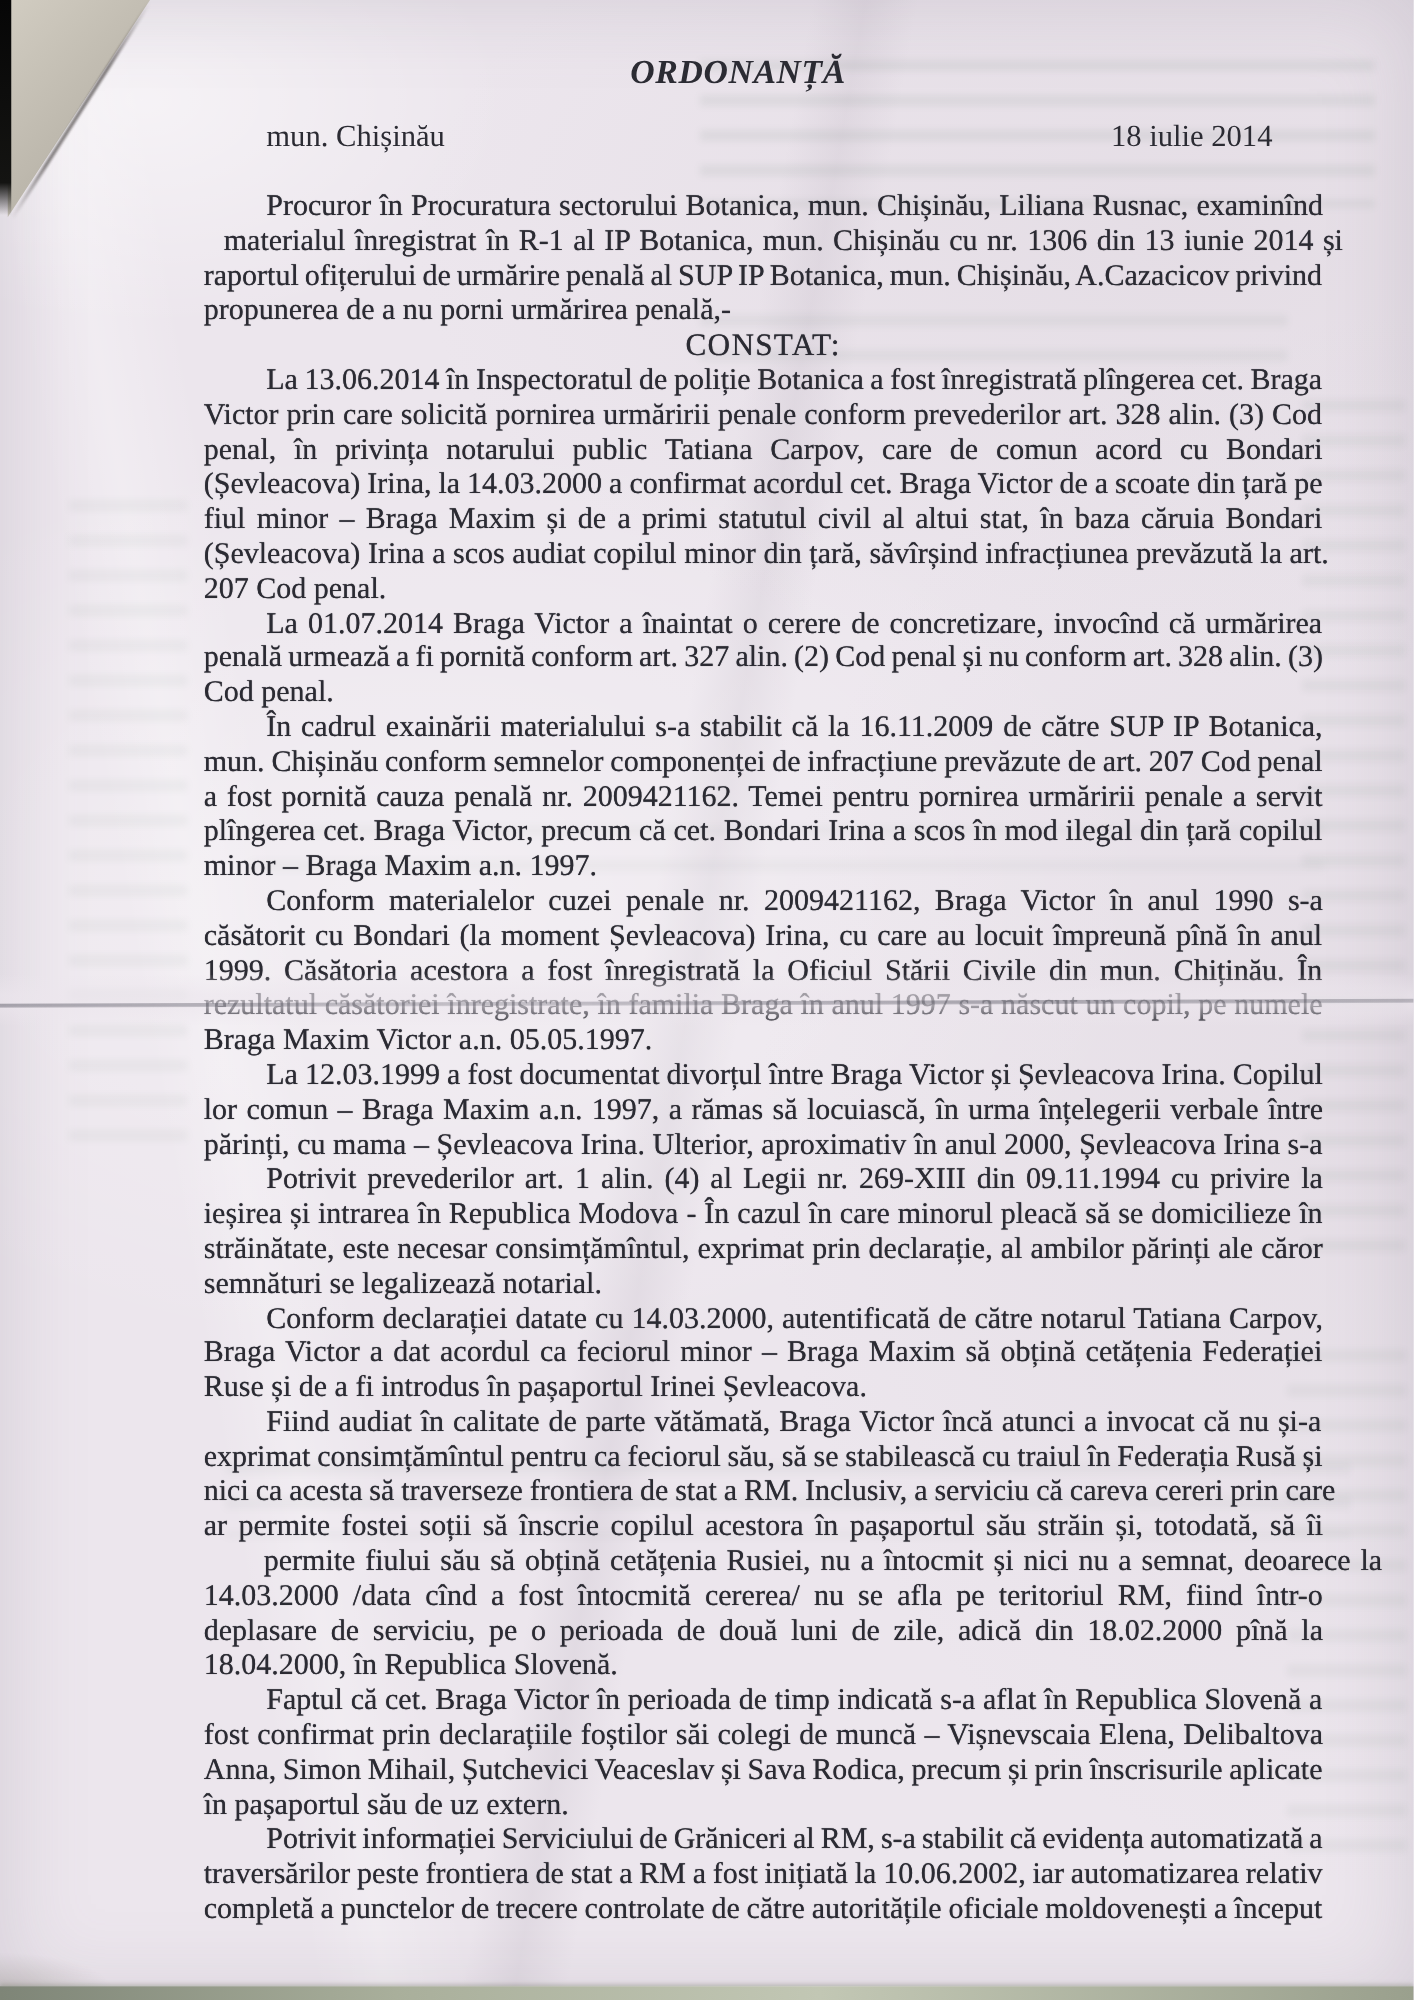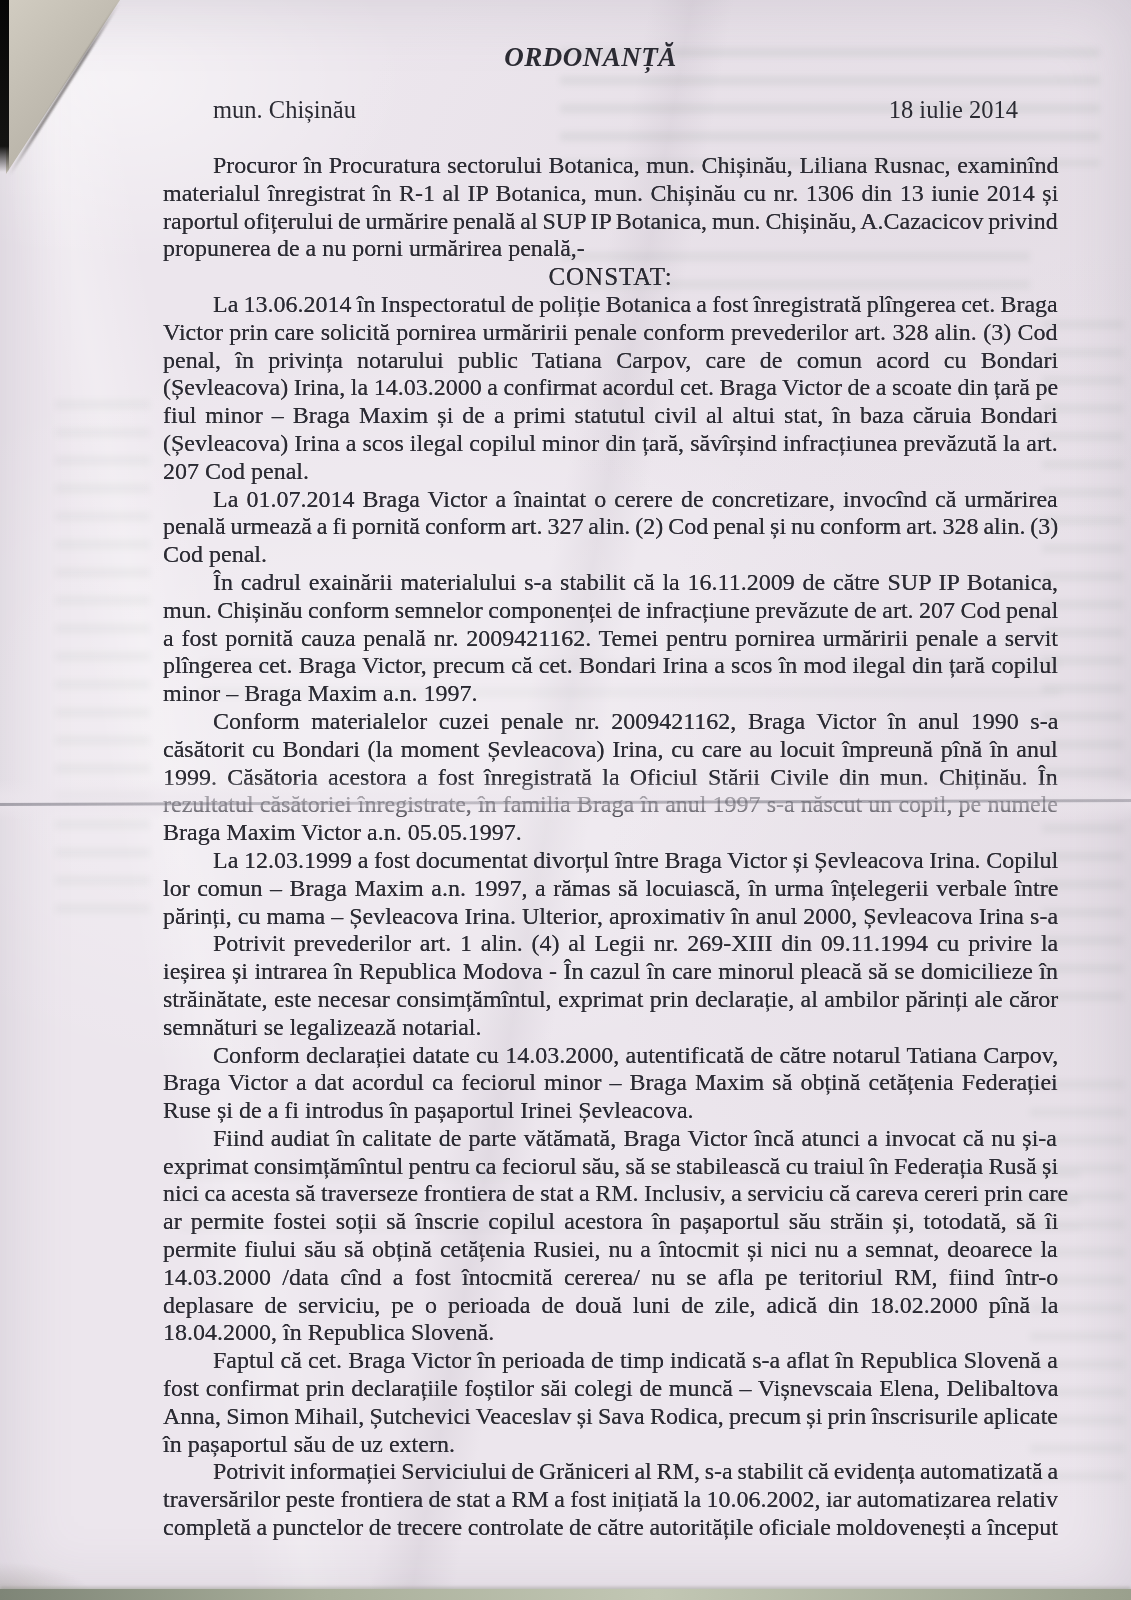--- a/index.html
+++ b/index.html
@@ -83,30 +83,30 @@
 
   <div class="title">ORDONANȚĂ</div>
 
   <div class="placedate">
     <span class="place">mun. Chișinău</span>
     <span class="date">18 iulie 2014</span>
   </div>
 
   <div class="body">
       <div class="tl ind"><span style="word-spacing: 0.555556px;">Procuror în Procuratura sectorului Botanica, mun. Chișinău, Liliana Rusnac, examinînd</span></div>
-      <div class="tl"><span style="word-spacing: 1.5625px;">materialul înregistrat în R-1 al IP Botanica, mun. Chișinău cu nr. 1306 din 13 iunie 2014 și</span></div>
+      <div class="tl"><span style="word-spacing: 1.5625px; margin-left: 16px;">materialul înregistrat în R-1 al IP Botanica, mun. Chișinău cu nr. 1306 din 13 iunie 2014 și</span></div>
       <div class="tl"><span style="word-spacing: -1.16667px;">raportul ofițerului de urmărire penală al SUP IP Botanica, mun. Chișinău, A.Cazacicov privind</span></div>
       <div class="tl"><span>propunerea de a nu porni urmărirea penală,-</span></div>
       <div class="tl center"><span>CONSTAT:</span></div>
       <div class="tl ind"><span style="word-spacing: -0.75px;">La 13.06.2014 în Inspectoratul de poliție Botanica a fost înregistrată plîngerea cet. Braga</span></div>
       <div class="tl"><span style="word-spacing: 0.384615px;">Victor prin care solicită pornirea urmăririi penale conform prevederilor art. 328 alin. (3) Cod</span></div>
       <div class="tl"><span style="word-spacing: 8.25px;">penal, în privința notarului public Tatiana Carpov, care de comun acord cu Bondari</span></div>
       <div class="tl"><span style="word-spacing: -0.4px; text-align: right;">(Șevleacova) Irina, la 14.03.2000 a confirmat acordul cet. Braga Victor de a scoate din țară pe</span></div>
       <div class="tl"><span style="word-spacing: 3px;">fiul minor – Braga Maxim și de a primi statutul civil al altui stat, în baza căruia Bondari</span></div>
-      <div class="tl"><span style="word-spacing: 0.0769231px;">(Șevleacova) Irina a scos ilegal copilul minor din țară, săvîrșind infracțiunea prevăzută la art.</span></div>
+      <div class="tl"><span style="word-spacing: 0.0769231px;">(Șevleacova) Irina a scos audiat copilul minor din țară, săvîrșind infracțiunea prevăzută la art.</span></div>
       <div class="tl"><span>207 Cod penal.</span></div>
       <div class="tl ind"><span style="word-spacing: 2.08333px;">La 01.07.2014 Braga Victor a înaintat o cerere de concretizare, invocînd că urmărirea</span></div>
       <div class="tl"><span style="word-spacing: -1.05556px;">penală urmează a fi pornită conform art. 327 alin. (2) Cod penal și nu conform art. 328 alin. (3)</span></div>
       <div class="tl"><span>Cod penal.</span></div>
       <div class="tl ind"><span style="word-spacing: 1.84615px;">În cadrul exainării materialului s-a stabilit că la 16.11.2009 de către SUP IP Botanica,</span></div>
       <div class="tl"><span style="word-spacing: -0.5px;">mun. Chișinău conform semnelor componenței de infracțiune prevăzute de art. 207 Cod penal</span></div>
       <div class="tl"><span style="word-spacing: 1.76923px;">a fost pornită cauza penală nr. 2009421162. Temei pentru pornirea urmăririi penale a servit</span></div>
       <div class="tl"><span style="word-spacing: 0.25px;">plîngerea cet. Braga Victor, precum că cet. Bondari Irina a scos în mod ilegal din țară copilul</span></div>
       <div class="tl"><span>minor – Braga Maxim a.n. 1997.</span></div>
       <div class="tl ind"><span style="word-spacing: 5.54545px;">Conform materialelor cuzei penale nr. 2009421162, Braga Victor în anul 1990 s-a</span></div>
@@ -121,21 +121,21 @@
       <div class="tl"><span style="word-spacing: 0.375px;">ieșirea și intrarea în Republica Modova - În cazul în care minorul pleacă să se domicilieze în</span></div>
       <div class="tl"><span style="word-spacing: 0.454545px;">străinătate, este necesar consimțămîntul, exprimat prin declarație, al ambilor părinți ale căror</span></div>
       <div class="tl"><span>semnături se legalizează notarial.</span></div>
       <div class="tl ind"><span style="word-spacing: 0.4px;">Conform declarației datate cu 14.03.2000, autentificată de către notarul Tatiana Carpov,</span></div>
       <div class="tl"><span style="word-spacing: 2.07143px;">Braga Victor a dat acordul ca feciorul minor – Braga Maxim să obțină cetățenia Federației</span></div>
       <div class="tl"><span>Ruse și de a fi introdus în pașaportul Irinei Șevleacova.</span></div>
       <div class="tl ind"><span style="word-spacing: 1.125px;">Fiind audiat în calitate de parte vătămată,  Braga Victor încă atunci a invocat că nu și-a</span></div>
       <div class="tl"><span style="word-spacing: -0.571429px;">exprimat consimțămîntul pentru ca feciorul său, să se stabilească cu traiul în Federația Rusă și</span></div>
       <div class="tl"><span style="word-spacing: -0.470588px;">nici ca acesta să traverseze frontiera de stat a RM. Inclusiv, a serviciu că careva cereri prin care</span></div>
       <div class="tl"><span style="word-spacing: 3.13333px;">ar permite fostei soții să înscrie copilul acestora în pașaportul său străin și, totodată, să îi</span></div>
-      <div class="tl"><span style="word-spacing: 1.9375px;">permite fiului său să obțină cetățenia Rusiei, nu a întocmit și nici nu a semnat, deoarece la</span></div>
+      <div class="tl"><span style="word-spacing: 1.9375px; margin-left: 48px;">permite fiului său să obțină cetățenia Rusiei, nu a întocmit și nici nu a semnat, deoarece la</span></div>
       <div class="tl"><span style="word-spacing: 5.28571px;">14.03.2000 /data cînd a fost întocmită cererea/ nu se afla pe teritoriul RM, fiind într-o</span></div>
       <div class="tl"><span style="word-spacing: 5px;">deplasare de serviciu, pe o perioada de două luni de zile, adică din 18.02.2000 pînă la</span></div>
       <div class="tl"><span>18.04.2000, în Republica Slovenă.</span></div>
       <div class="tl ind"><span style="word-spacing: 0.2px;">Faptul că cet. Braga Victor în perioada de timp indicată s-a aflat în Republica Slovenă a</span></div>
       <div class="tl"><span style="word-spacing: 0.75px;">fost confirmat prin declarațiile foștilor săi colegi de muncă – Vișnevscaia Elena, Delibaltova</span></div>
       <div class="tl"><span style="word-spacing: -0.75px;">Anna, Simon Mihail, Șutchevici Veaceslav și Sava Rodica, precum și prin înscrisurile aplicate</span></div>
       <div class="tl"><span>în pașaportul său de uz extern.</span></div>
       <div class="tl ind"><span style="word-spacing: -1.16667px;">Potrivit informației Serviciului de Grăniceri al RM, s-a stabilit că evidența automatizată a</span></div>
       <div class="tl"><span style="word-spacing: -0.571429px;">traversărilor peste frontiera de stat a RM a fost inițiată la 10.06.2002, iar automatizarea relativ</span></div>
       <div class="tl"><span style="word-spacing: -0.5px; margin-top: 16px;">completă a punctelor de trecere controlate de către autoritățile oficiale moldovenești a început</span></div>

